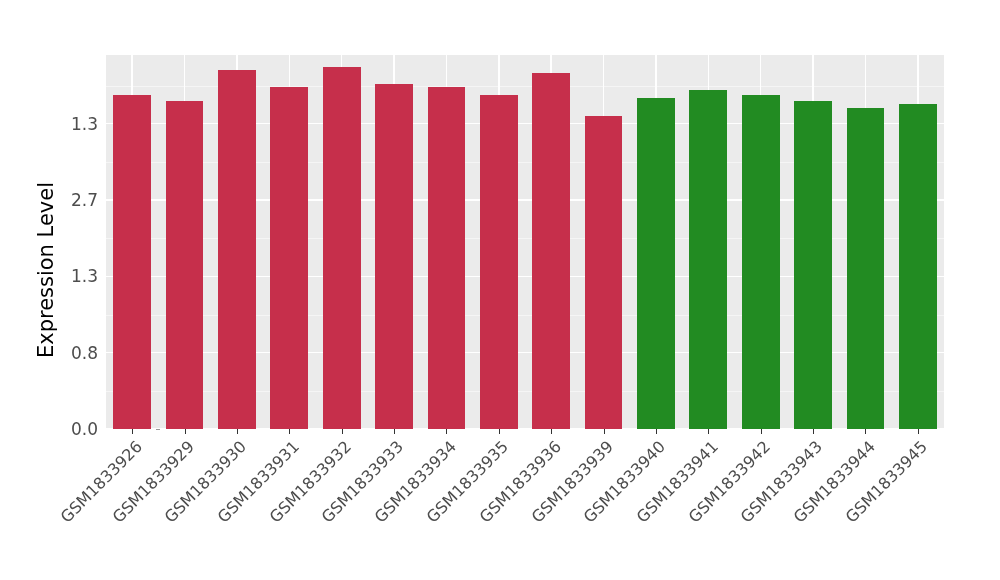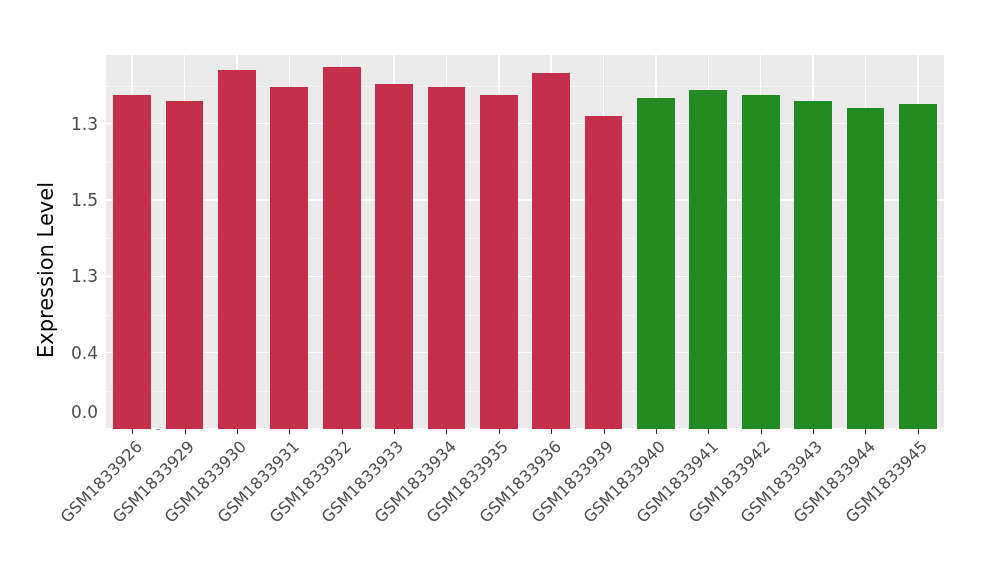--- a/index.html
+++ b/index.html
@@ -136,27 +136,27 @@
   }
 </style>
 </head>
 <body>
 
 <div id="chart-root">
 
   <div class="y-axis-title">Expression Level</div>
 
   <div id="y-tick-labels">
-      <div class="y-tick-label" style="top: 412px;">0.0</div>
+      <div class="y-tick-label" style="top: 429px;">0.0</div>
       <div class="y-tick-mark" style="top: 429px;"></div>
-      <div class="y-tick-label" style="top: 352.673px;">0.4</div>
+      <div class="y-tick-label" style="top: 352.673px;">0.8</div>
       <div class="y-tick-mark" style="top: 352.673px;"></div>
       <div class="y-tick-label" style="top: 276.347px;">1.3</div>
       <div class="y-tick-mark" style="top: 276.347px;"></div>
-      <div class="y-tick-label" style="top: 200.02px;">1.5</div>
+      <div class="y-tick-label" style="top: 200.02px;">2.7</div>
       <div class="y-tick-mark" style="top: 200.02px;"></div>
       <div class="y-tick-label" style="top: 123.694px;">1.3</div>
       <div class="y-tick-mark" style="top: 123.694px;"></div>
     </div>
 
   <div id="panel">
       <div class="grid-minor-h" style="top: 335.837px;"></div>
       <div class="grid-minor-h" style="top: 259.51px;"></div>
       <div class="grid-minor-h" style="top: 183.184px;"></div>
       <div class="grid-minor-h" style="top: 106.857px;"></div>

